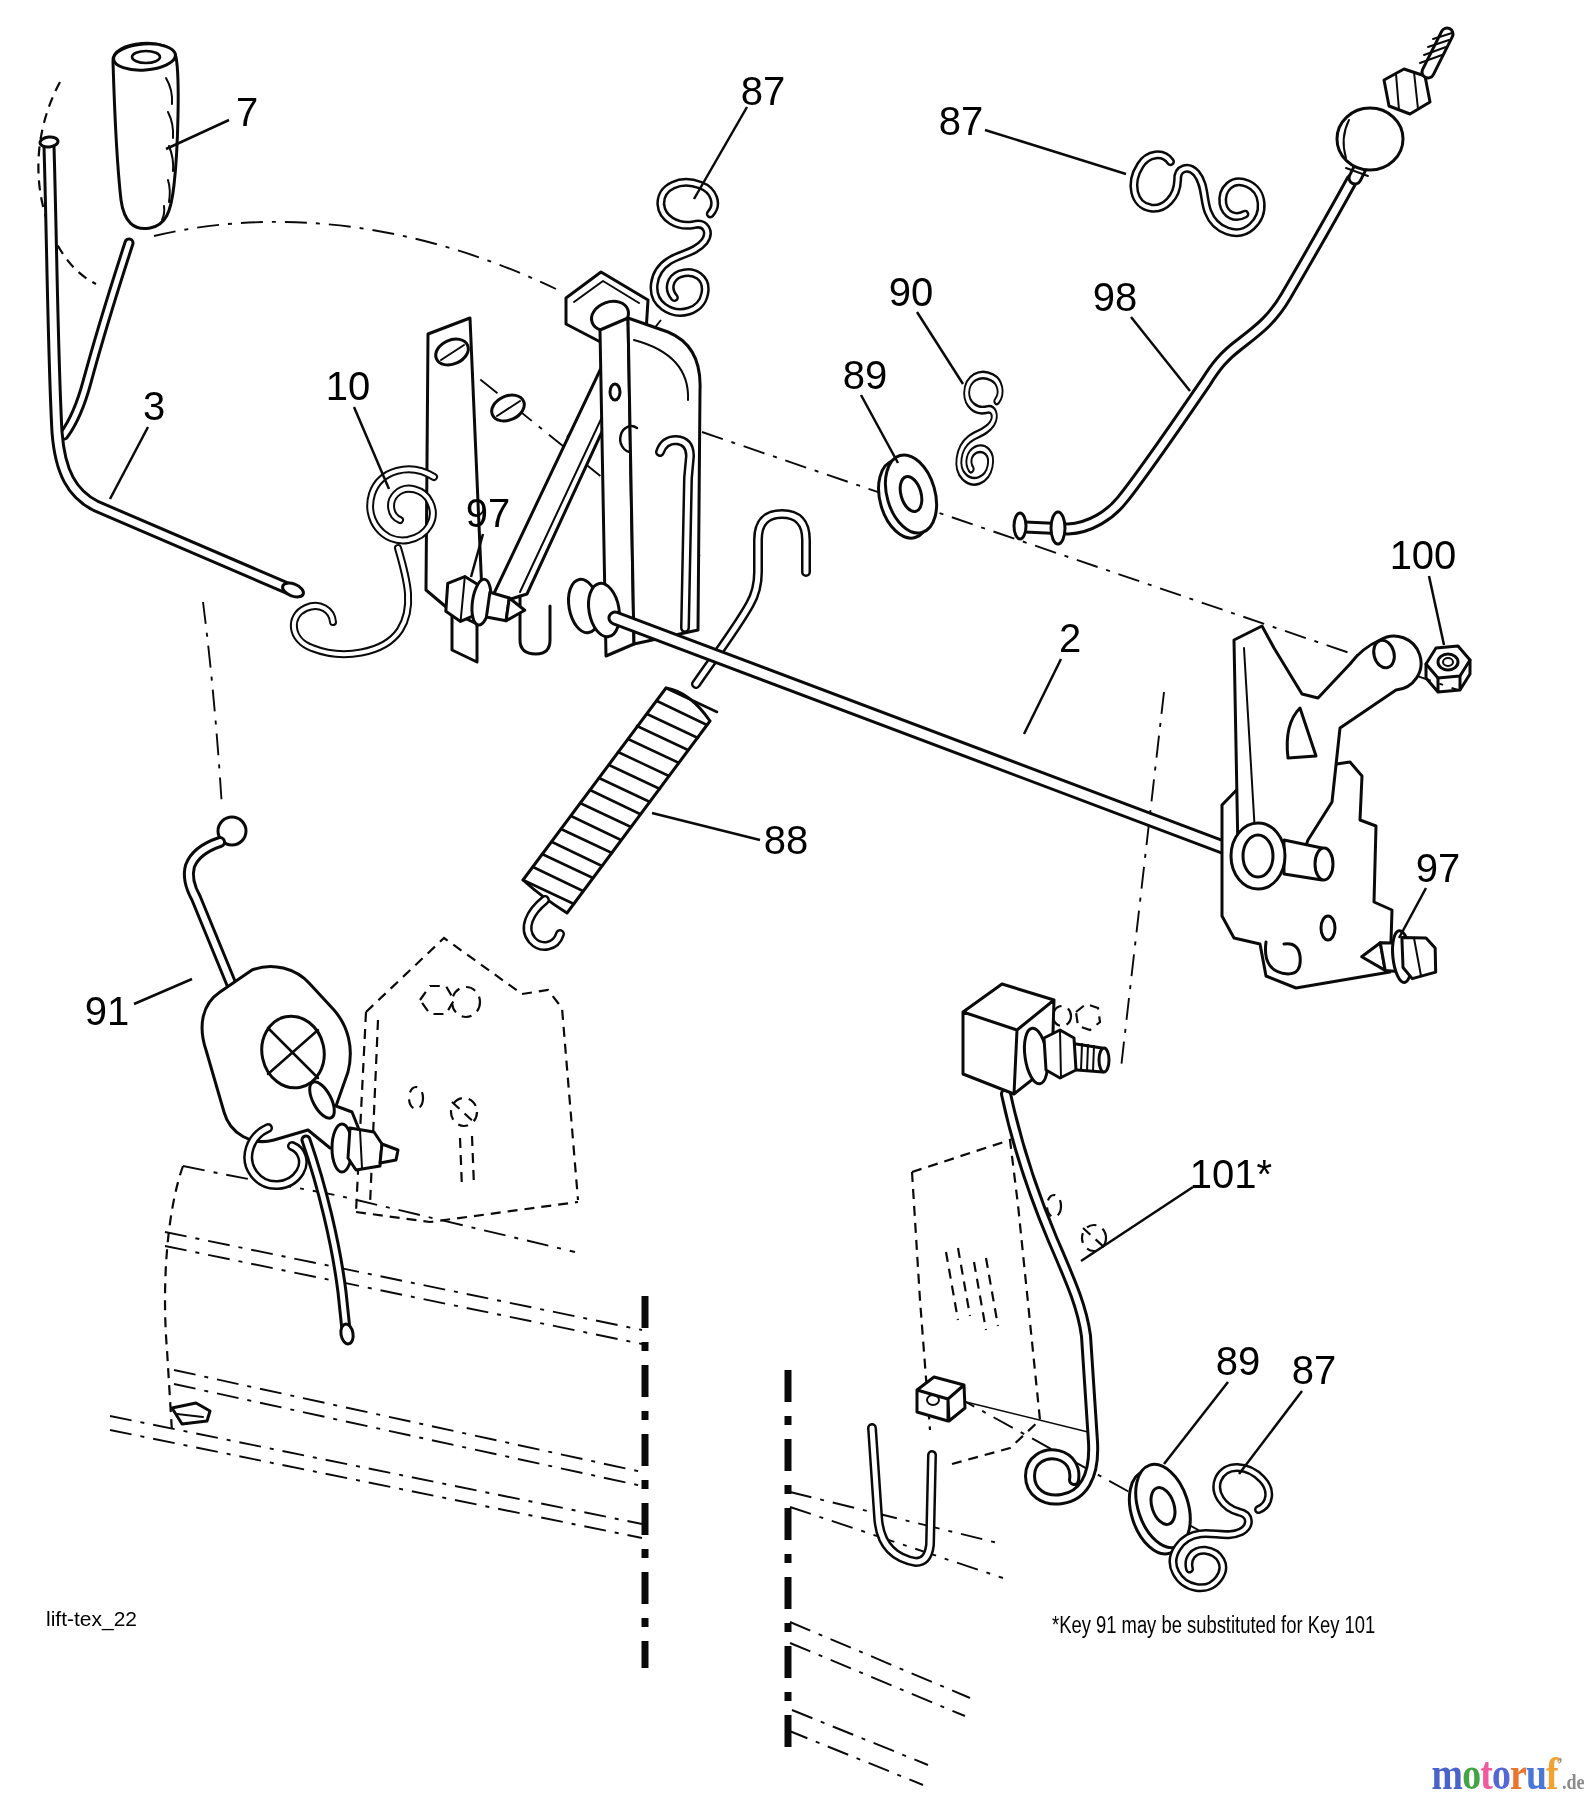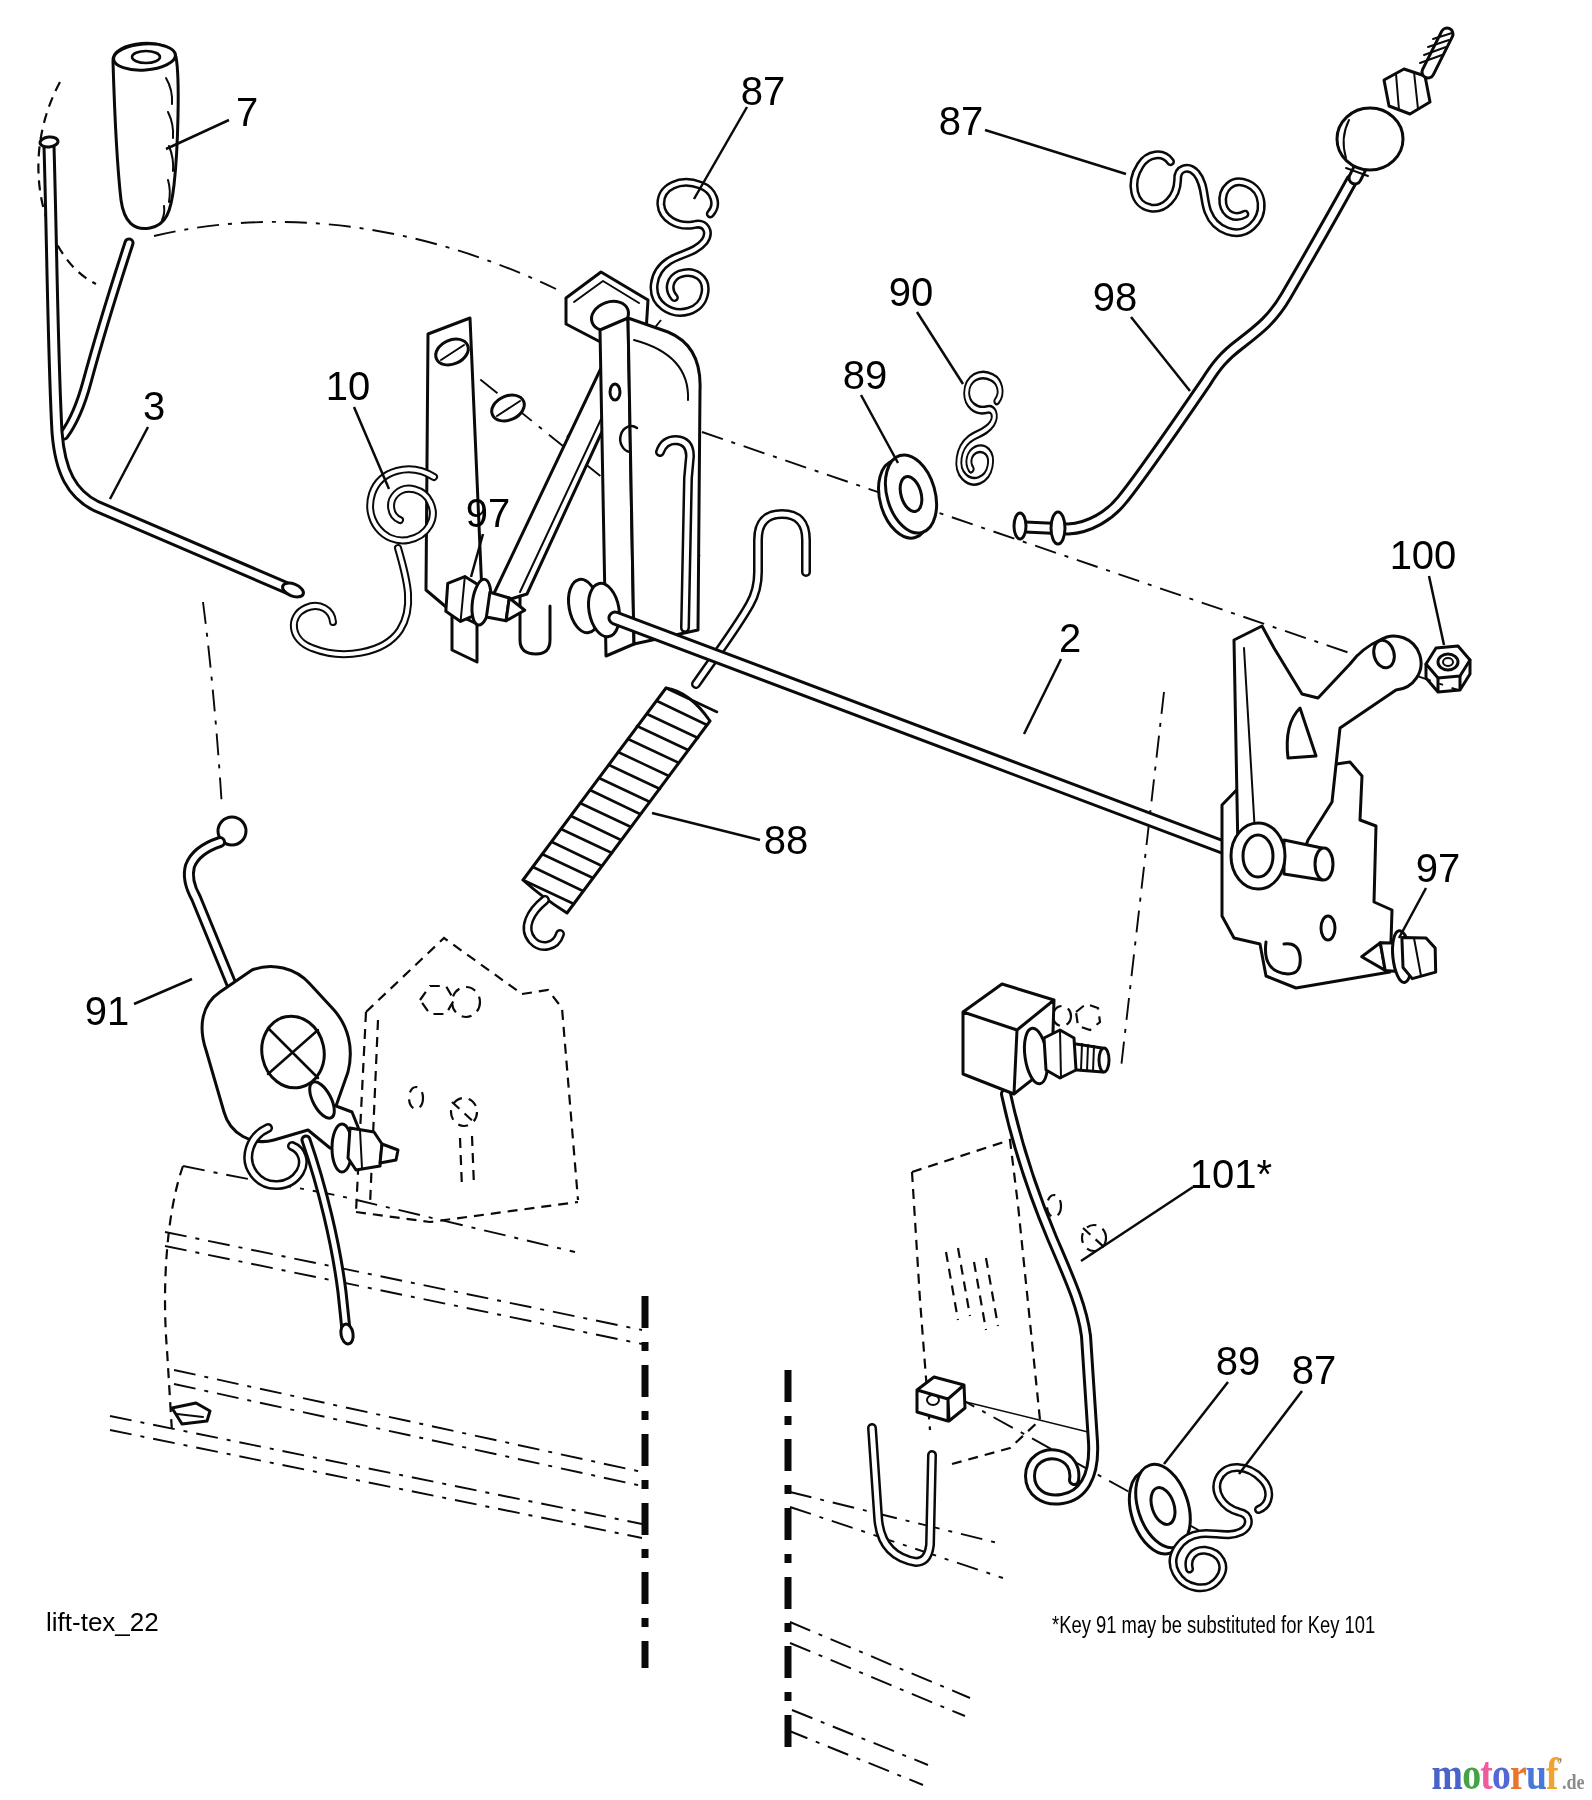--- a/index.html
+++ b/index.html
@@ -10,21 +10,21 @@
   .s2{fill:none;stroke:#0a0a0a;stroke-width:2;stroke-linecap:round;stroke-linejoin:round;}
   .s25{fill:none;stroke:#0a0a0a;stroke-width:2.5;stroke-linecap:round;stroke-linejoin:round;}
   .s3{fill:none;stroke:#0a0a0a;stroke-width:3;stroke-linecap:round;stroke-linejoin:round;}
   .tubeB{fill:none;stroke:#0a0a0a;stroke-linecap:round;stroke-linejoin:round;}
   .tubeW{fill:none;stroke:#ffffff;stroke-linecap:round;stroke-linejoin:round;}
   .dash{fill:none;stroke:#0a0a0a;stroke-width:2.2;stroke-dasharray:10 7;stroke-linecap:butt;}
   .dashdot{fill:none;stroke:#0a0a0a;stroke-width:1.9;stroke-dasharray:22 9 4 9;}
   .thick{fill:none;stroke:#0a0a0a;stroke-width:7;stroke-dasharray:32 14 9 14;}
   .leader{stroke:#0a0a0a;stroke-width:2.5;}
   .lbl{font-family:"Liberation Sans",sans-serif;font-size:40px;fill:#000;}
-  .file-label{position:absolute;left:46px;top:1607px;font-size:26px;color:#000;}
+  .file-label{position:absolute;left:46px;top:1607px;font-size:21px;color:#000;}
   .footnote{position:absolute;left:1052px;top:1612px;font-size:23px;color:#000;
             transform:scaleX(0.8);transform-origin:left top;white-space:nowrap;}
   .watermark{position:absolute;right:8px;bottom:0px;font-family:"Liberation Serif",serif;
              font-weight:bold;font-size:46px;letter-spacing:-1px;transform:scaleX(0.82);
              transform-origin:right bottom;white-space:nowrap;}
   .watermark .suffix{font-size:22px;font-weight:bold;letter-spacing:0;}
   .watermark .tick{font-size:18px;vertical-align:18px;}
 </style>
 </head>
 <body>

